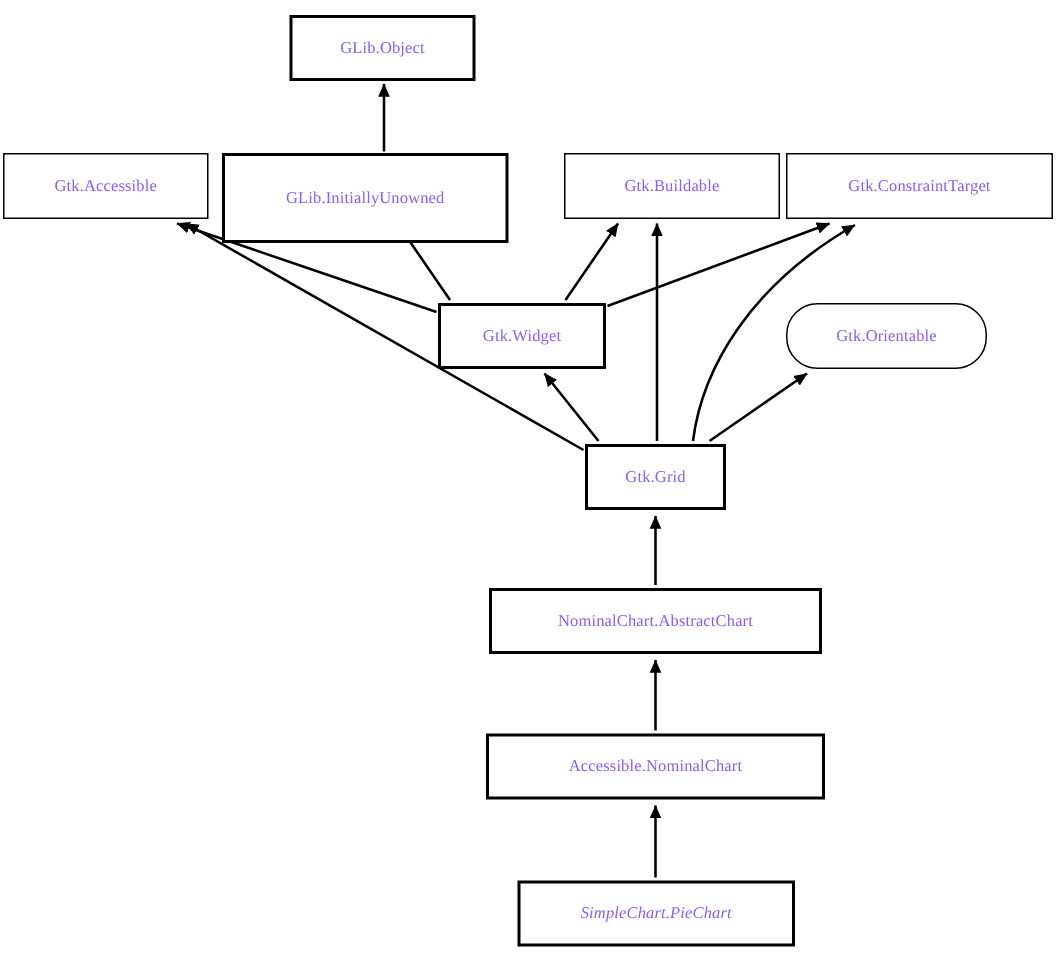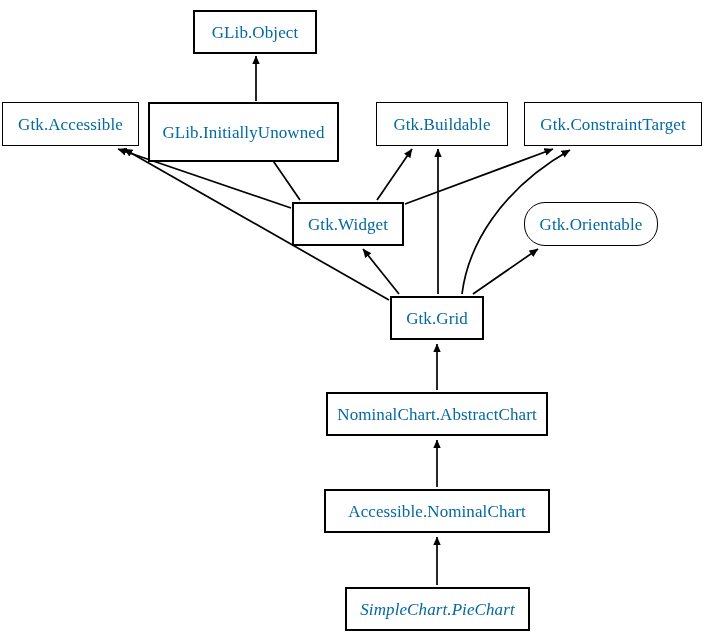--- a/index.html
+++ b/index.html
@@ -36,24 +36,24 @@
     z-index: 2;
   }
   .node.class-node {
     border: 2.5px solid #000000;
   }
   .node.interface-node {
     border: 1px solid #000000;
     align-items: center;
   }
   .node-label {
-    font-size: 17px;
+    font-size: 11px;
     line-height: 1;
     letter-spacing: 0.1px;
-    color: #0369a1;
+    color: #8b5cf6;
   }
 </style>
 </head>
 <body>
 
 <div id="diagram-root">
 
   <svg id="edge-layer" viewBox="0 0 704 635" width="704" height="635" xmlns="http://www.w3.org/2000/svg">
     <defs>
       <marker id="arrowhead" viewBox="0 0 10 10" refX="9.6" refY="5" markerWidth="5.2" markerHeight="5.2" orient="auto-start-reverse" markerUnits="strokeWidth">
@@ -96,21 +96,21 @@
   </div>
 
   <div class="node interface-node" style="left:2px; top:102px; width:137px; height:44px;">
     <span class="node-label">Gtk.Accessible</span>
   </div>
 
   <div class="node class-node" style="left:148px; top:102px; width:191px; height:60px;">
     <span class="node-label">GLib.InitiallyUnowned</span>
   </div>
 
-  <div class="node interface-node" style="left:376px; top:102px; width:132px; height:44px;">
+  <div class="node interface-node" style="left:376px; top:102px; width:144px; height:44px;">
     <span class="node-label">Gtk.Buildable</span>
   </div>
 
   <div class="node interface-node" style="left:524px; top:102px; width:178px; height:44px;">
     <span class="node-label">Gtk.ConstraintTarget</span>
   </div>
 
   <div class="node class-node" style="left:292px; top:202px; width:112px; height:44px;">
     <span class="node-label">Gtk.Widget</span>
   </div>

